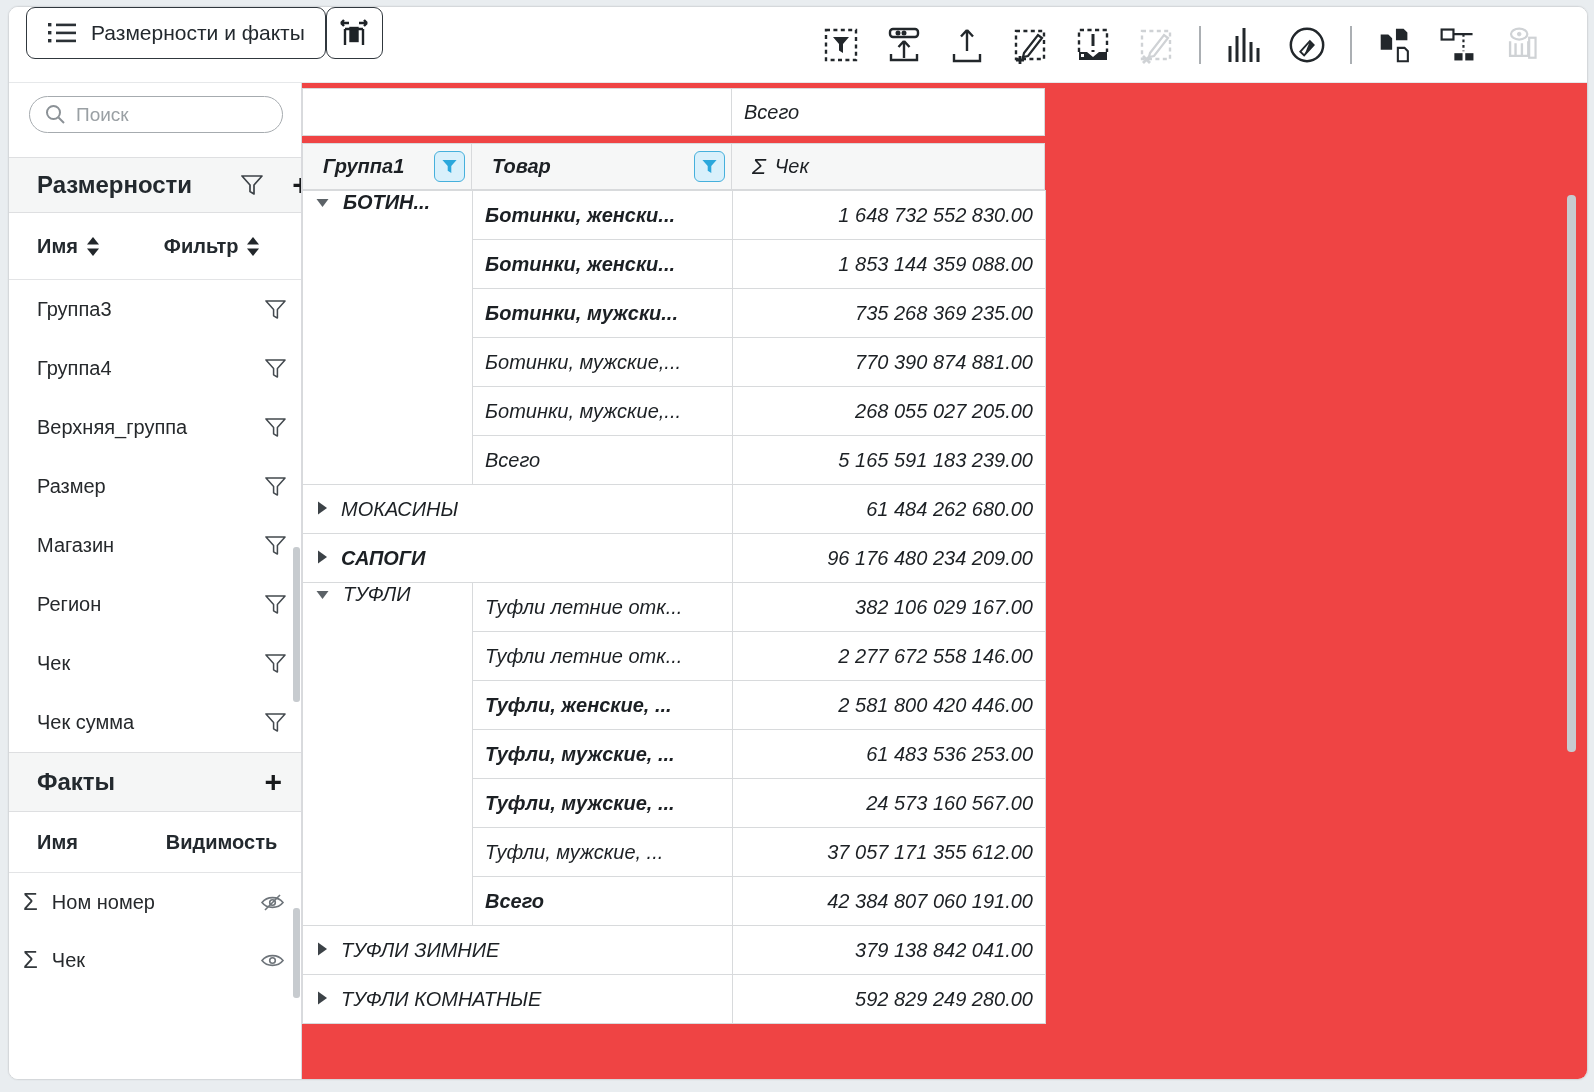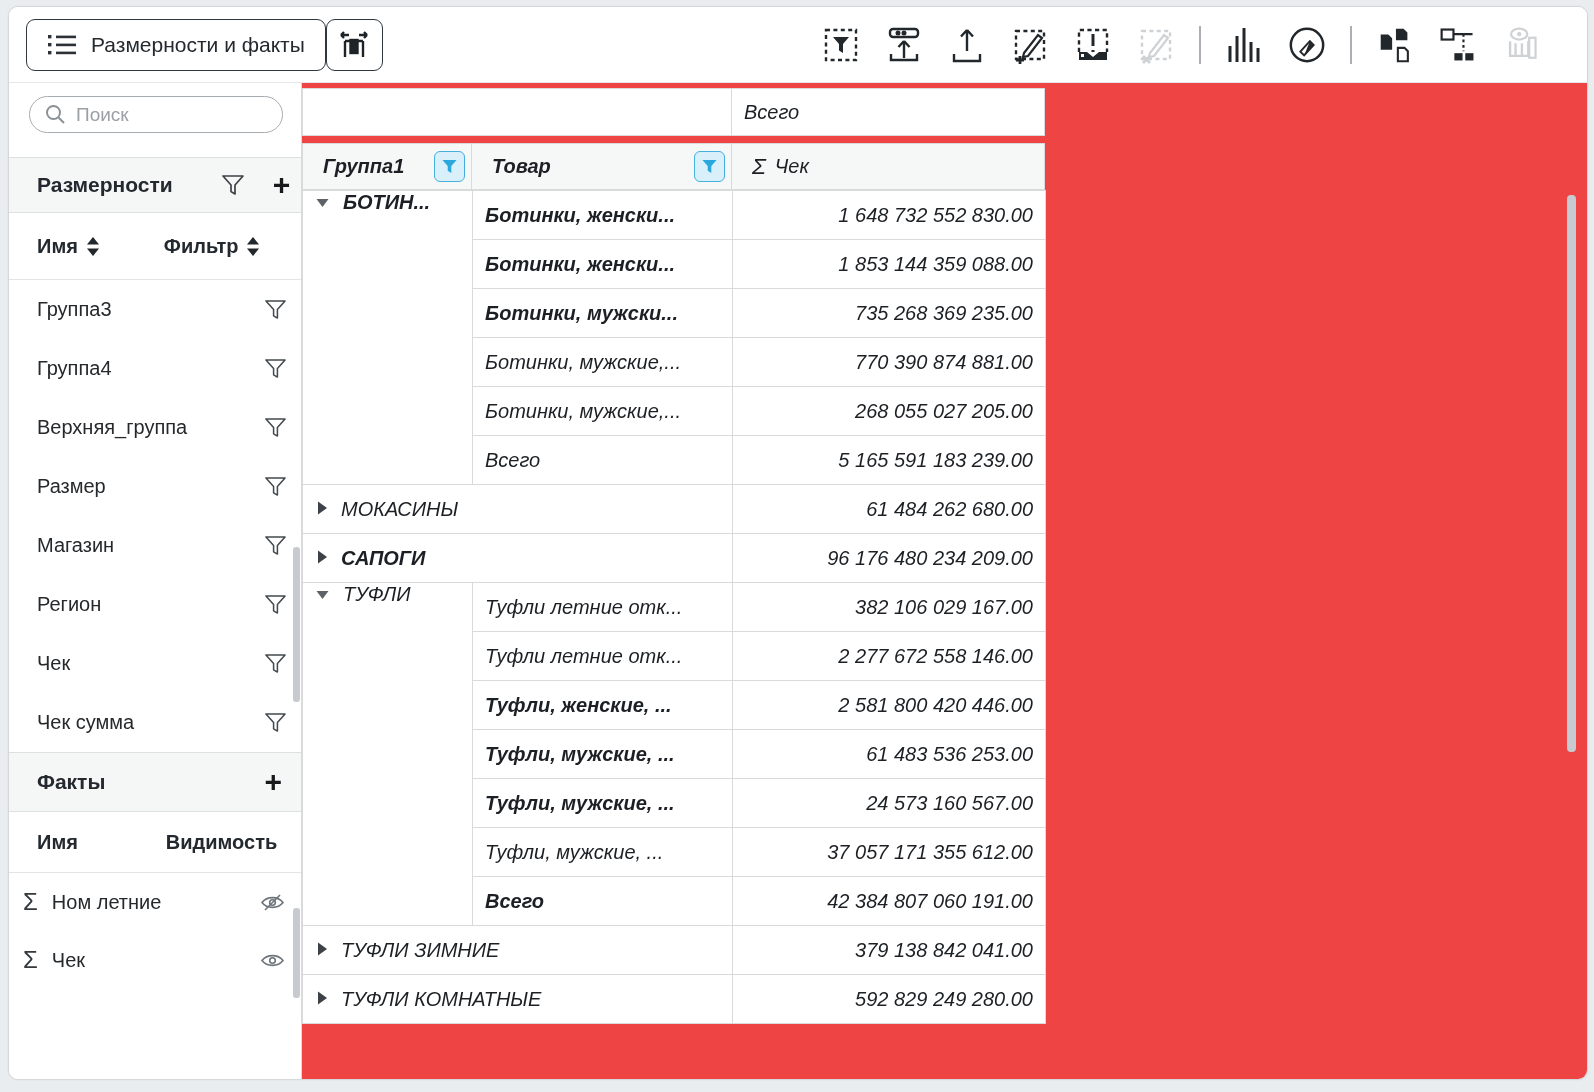--- a/index.html
+++ b/index.html
@@ -21,21 +21,21 @@
   }
   .titlebar .title{font-size:21px;font-weight:500;color:#15232b;letter-spacing:.2px;margin-left:12px;}
   .win-spacer{flex:1;}
   .win-btn{
     width:40px;height:40px;display:flex;align-items:center;justify-content:center;
     font-size:26px;color:#2a3238;cursor:default;user-select:none;
   }
   .win-btn.min{font-size:30px;padding-bottom:10px;}
   
   .toolbar{
-    height:75px;flex:0 0 75px;background:#ffffff;display:flex;align-items:center;
+    height:75px;flex:0 0 75px;background:#ffffff;display:flex;
     padding:0 46px 0 17px;gap:0;border-bottom:1px solid #e6e8ea;
   }
   .tb-btn{
     display:flex;align-items:center;gap:14px;height:50px;padding:0 20px;
     border:1.8px solid #30373d;border-radius:9px;background:#fff;cursor:pointer;
   }
   .tb-btn.icon-only{width:55px;justify-content:center;padding:0;}
   .tb-btn .lbl{font-size:21px;font-weight:500;color:#23292e;white-space:nowrap;}
   .tb-right{margin-left:auto;display:flex;align-items:center;gap:23px;}
   .tb-ic{width:40px;height:44px;display:flex;align-items:center;justify-content:center;cursor:pointer;}
@@ -52,21 +52,21 @@
     width:100%;box-sizing:border-box;height:37px;border:1.6px solid #a6abaf;border-radius:19px;
     padding:0 14px 0 46px;font-size:19px;color:#333;outline:none;background:#fff;
     font-family:inherit;
   }
   .search-input::placeholder{color:#9aa0a4;}
   .search-ic{position:absolute;left:15px;top:7px;}
   .side-sec{
     height:54px;background:#f5f6f6;border-top:1px solid #dedfe1;border-bottom:1px solid #dedfe1;
     display:flex;align-items:center;padding:0 15px 0 28px;gap:24px;
   }
-  .side-sec .sec-title{font-size:21px;font-weight:700;color:#23292e;}
+  .side-sec .sec-title{font-size:24px;font-weight:700;color:#23292e;}
   .side-sec .sec-sp{flex:1;}
   .plus{font-size:30px;font-weight:700;color:#17191b;line-height:1;cursor:pointer;padding:0 4px;}
   .cols-head{
     height:66px;display:flex;align-items:center;padding:0 14px 0 28px;
     border-bottom:1px solid #e3e4e6;gap:6px;
   }
   .col-lab{font-size:20px;font-weight:700;color:#23292e;display:flex;align-items:center;gap:8px;}
   .dim-row{height:59px;display:flex;align-items:center;padding:0 14px 0 28px;cursor:pointer;}
   .dim-row .nm{font-size:20px;color:#26292c;}
   .row-sp{flex:1;}
@@ -362,21 +362,21 @@
         </span>
         <span style="width:76px;"></span>
         <span class="col-lab">
           <span>Видимость</span>
         </span>
       </div>
 
       <div>
           <div class="fact-row">
             <span class="sig">Σ</span>
-            <span class="nm">Ном летние</span>
+            <span class="nm">Ном номер</span>
             <span class="row-sp"></span>
             <span style="display: flex; cursor: pointer;">
               <svg width="25" height="19" viewBox="0 0 25 19" fill="none" stroke="#6e747a" stroke-width="1.6">
                 <path d="M2 9.5 C7 3 18 3 23 9.5 C18 16 7 16 2 9.5 Z"></path>
                 <circle cx="12.5" cy="9.5" r="2.8"></circle>
                 <line x1="5" y1="17" x2="20" y2="2"></line>
               </svg>
             </span>
           </div>
           <div class="fact-row">

